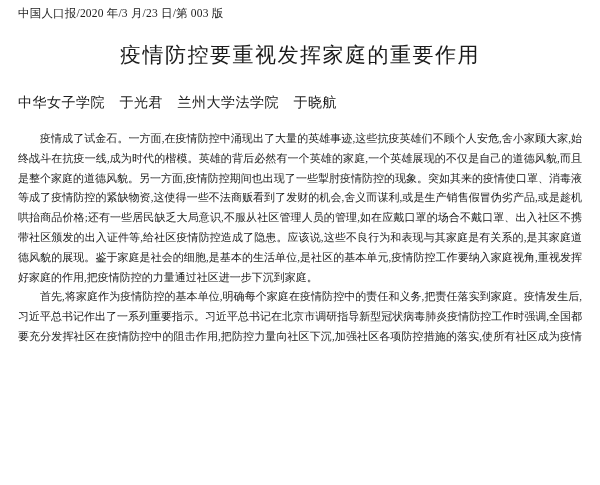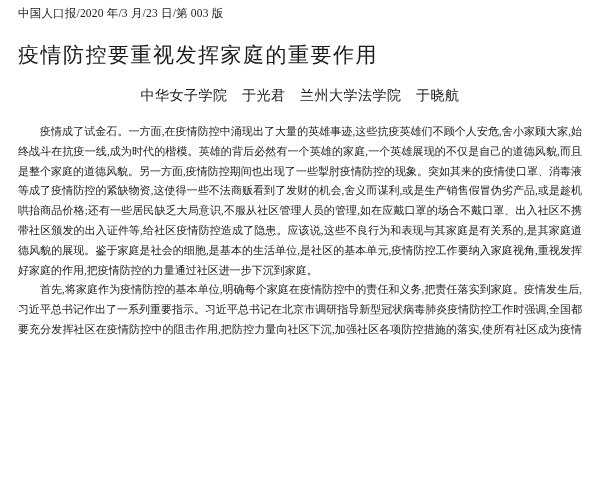--- a/index.html
+++ b/index.html
@@ -25,28 +25,28 @@
   .masthead {
     font-size: 11.5px;
     line-height: 16px;
     letter-spacing: 0.2px;
   }
   .article-title {
     margin: 22px 0 0 0;
     font-size: 21px;
     line-height: 24px;
     font-weight: 500;
-    text-align: left;
+    text-align: center;
     letter-spacing: 1.5px;
   }
   .article-byline {
-    margin-top: 21px;
+    margin-top: 28px;
     font-size: 14px;
     line-height: 16px;
-    text-align: center;
+    text-align: left;
     letter-spacing: 0.5px;
   }
   .article-body {
     margin-top: 18px;
     font-size: 11px;
     line-height: 19.8px;
     text-align: justify;
     text-justify: inter-ideograph;
   }
   .article-body p {

